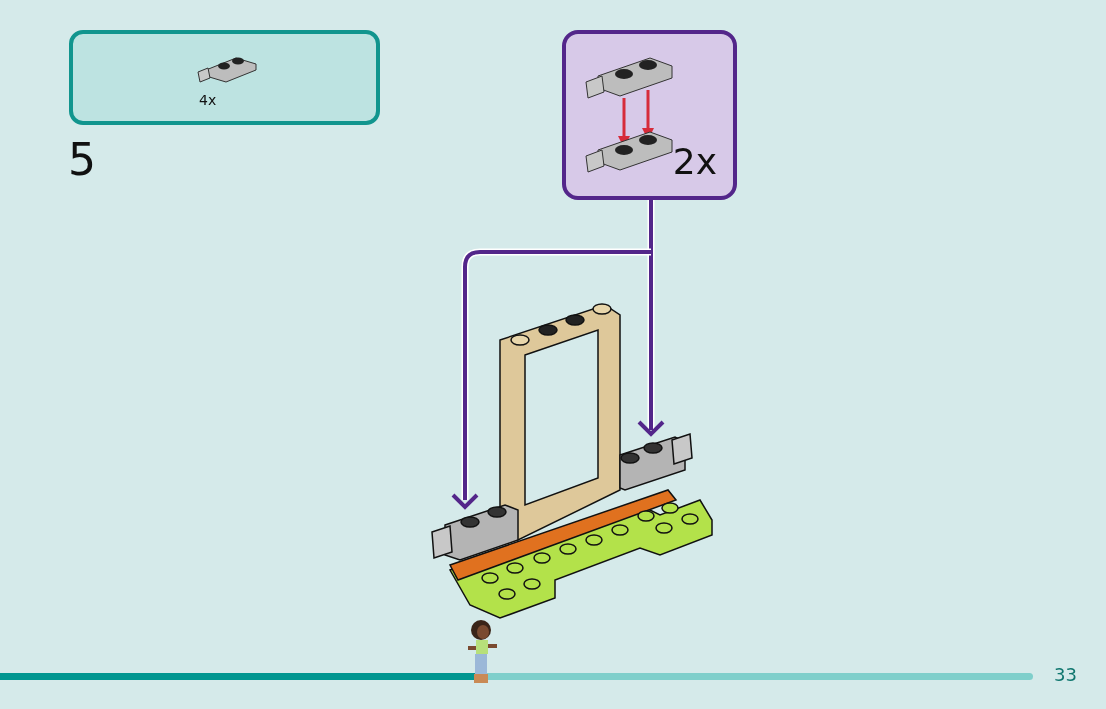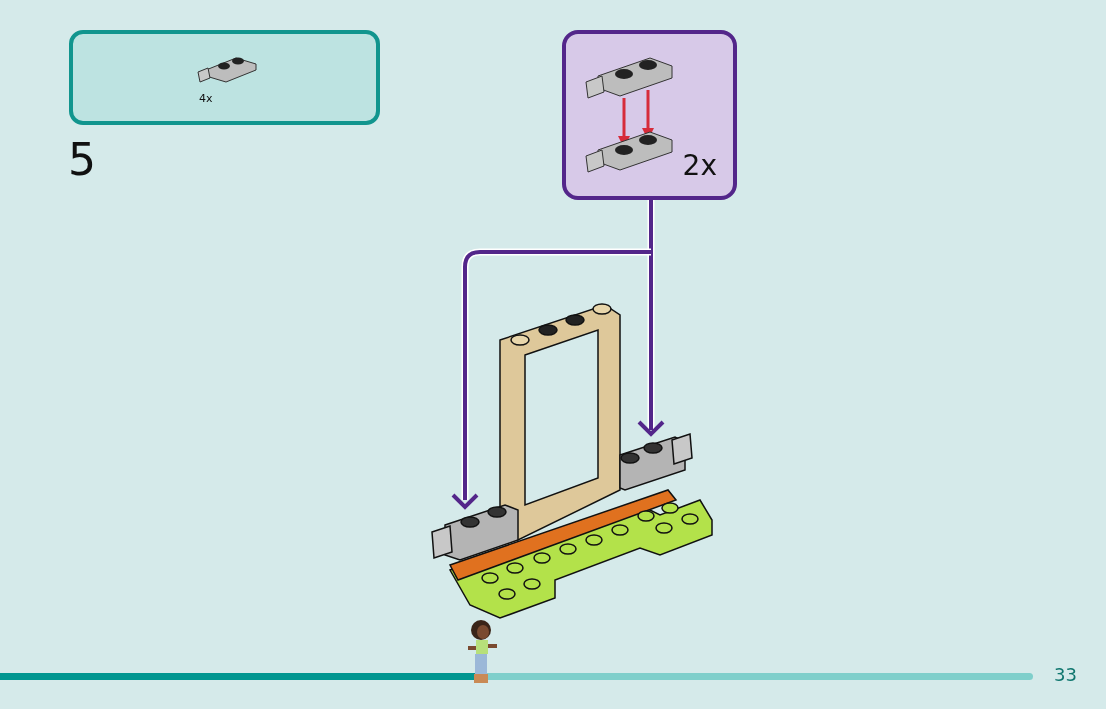--- a/index.html
+++ b/index.html
@@ -1,21 +1,21 @@
 <!DOCTYPE html>
 <html><head>
 <meta charset="utf-8">
 <style>
   html,body{margin:0;padding:0;}
   body{width:1106px;height:709px;background:#d5eaea;position:relative;overflow:hidden;font-family:"DejaVu Sans",sans-serif;}
   .parts-box{position:absolute;left:69px;top:30px;width:305px;height:89px;border:4px solid #11958e;border-radius:14px;background:#bde3e1;box-sizing:border-box;width:311px;height:95px;}
-  .parts-qty{position:absolute;left:126px;top:58px;font-size:11px;color:#111;}
+  .parts-qty{position:absolute;left:126px;top:58px;font-size:14px;color:#111;}
   .step-number{position:absolute;left:68px;top:138px;font-size:44px;color:#111;line-height:1;}
   .sub-box{position:absolute;left:562px;top:30px;width:175px;height:170px;box-sizing:border-box;border:4px solid #53268a;border-radius:16px;background:#d7c9e8;}
-  .sub-qty{position:absolute;right:16px;bottom:14px;font-size:28px;color:#111;}
+  .sub-qty{position:absolute;right:16px;bottom:14px;font-size:36px;color:#111;}
   .callout-lines{position:absolute;left:0;top:0;}
   .progress-track{position:absolute;left:0;top:673px;width:1033px;height:7px;background:#7fcfcb;border-radius:0 4px 4px 0;}
   .progress-fill{position:absolute;left:0;top:0;height:7px;background:#009690;}
   .page-number{position:absolute;left:1054px;top:664px;font-size:18px;color:#0f766e;}
   .scene{position:absolute;left:0;top:0;}
   .figure{position:absolute;left:465px;top:618px;}
 </style>
 </head>
 <body>
 

